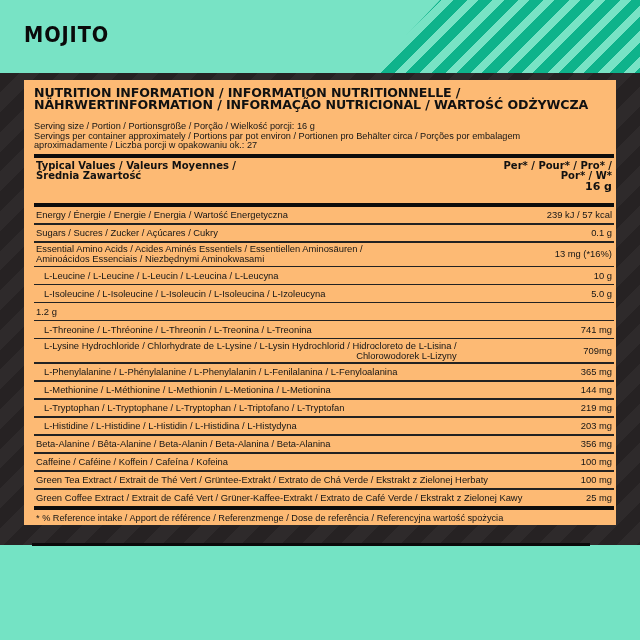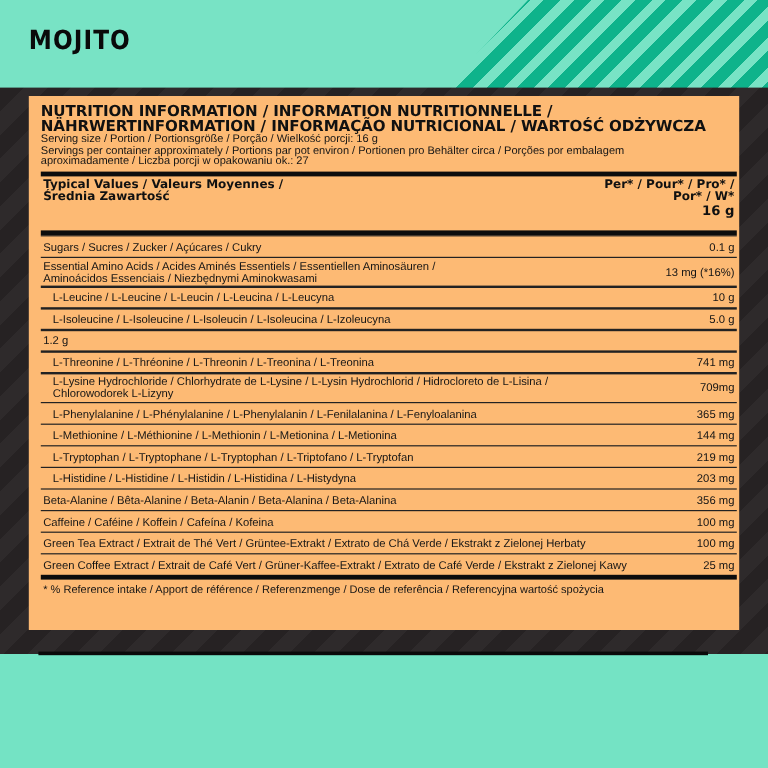--- a/index.html
+++ b/index.html
@@ -46,21 +46,21 @@
       background: #fdba74;
       padding: 7px 10px 0 10px;
     }
     .head1 {
       font-family: "DejaVu Sans", sans-serif;
       font-weight: bold; font-size: 12.6px; line-height: 11.5px;
       letter-spacing: -0.1px;
       white-space: nowrap;
     }
     .serving {
-      font-size: 9.2px; line-height: 9.6px; margin-top: 1px; color: #151515;
+      font-size: 9.2px; line-height: 9.6px; margin-top: 12px; color: #151515;
       white-space: nowrap;
     }
     .tbl { margin-top: 3px; width: 580px; }
     .rule-thick { height: 4px; background: #0d0d0d; }
     .rule-thin { height: 1.5px; background: #222; }
     .th {
       display: flex; justify-content: space-between; align-items: flex-start;
       padding: 3px 2px 2px 2px; height: 45px;
     }
     .th-left {
@@ -72,21 +72,21 @@
       font-size: 10px; line-height: 10.4px; text-align: right;
     }
     .th-right .big { font-size: 11px; }
     .row {
       display: flex; justify-content: space-between; align-items: center;
       font-size: 9.4px; line-height: 10px; color: #151515;
       padding: 0 2px;
     }
     .row.single { height: 16.5px; }
     .row.double { height: 23px; }
-    .row.indent .rl { padding-left: 8px; }
+    .row.indent .rl { padding-left: 8px; text-align: right; }
     .rl { white-space: nowrap; }
     .rr { white-space: nowrap; text-align: right; }
     .footnote { font-size: 9.2px; color: #151515; padding: 3px 2px; white-space: nowrap; }
   </style>
 </head>
 <body>
 
 <div class="top-band">
   <div class="stripes"></div>
   <div class="flavor-title">MOJITO</div>
@@ -110,20 +110,24 @@
         <div>Średnia Zawartość</div>
       </div>
       <div class="th-right">
         <div>Per* / Pour* / Pro* /</div>
         <div>Por* / W*</div>
         <div class="big">16 g</div>
       </div>
     </div>
     <div class="rule-thick"></div>
 
+    <div class="row single">
+      <span class="rl">Energy / Énergie / Energie / Energia / Wartość Energetyczna</span>
+      <span class="rr">239 kJ / 57 kcal</span>
+    </div>
     <div class="rule-thin"></div>
     <div class="row single">
       <span class="rl">Sugars / Sucres / Zucker / Açúcares / Cukry</span>
       <span class="rr">0.1 g</span>
     </div>
     <div class="rule-thin"></div>
     <div class="row double">
       <span class="rl">
         <div>Essential Amino Acids / Acides Aminés Essentiels / Essentiellen Aminosäuren /</div>
         <div>Aminoácidos Essenciais / Niezbędnymi Aminokwasami</div>

